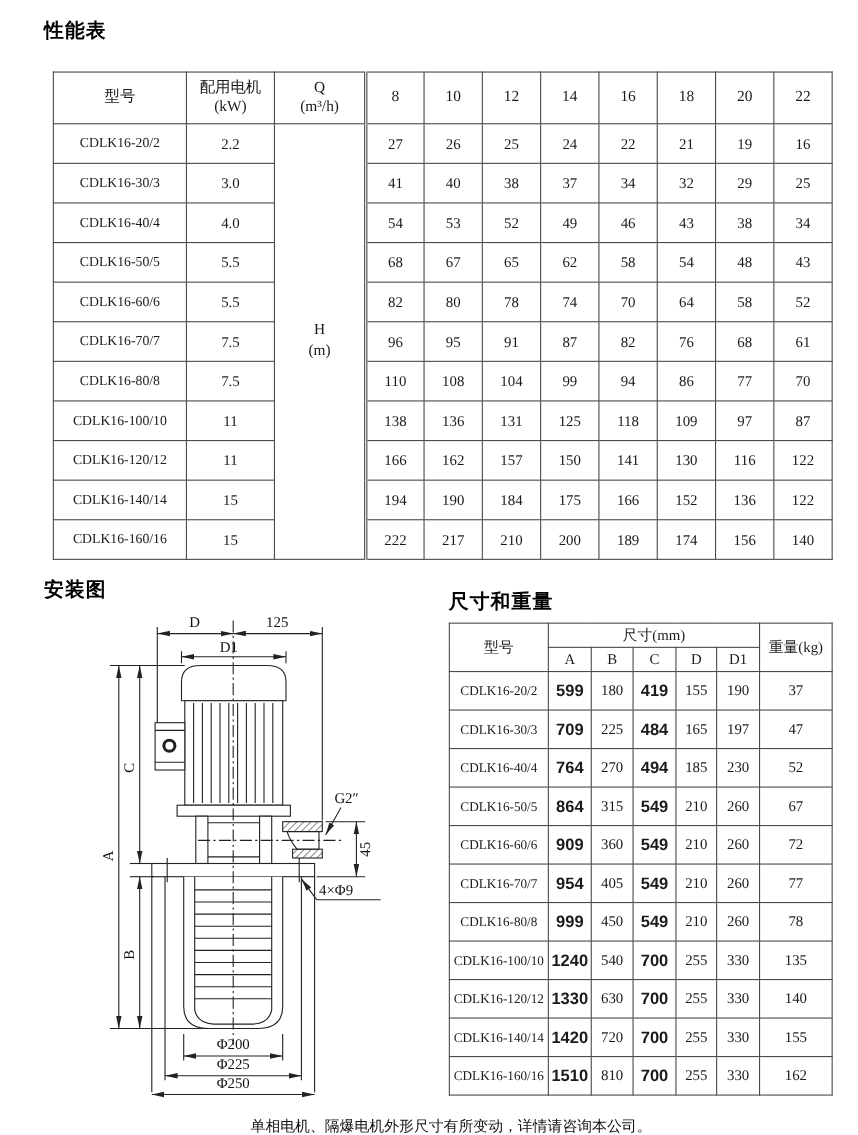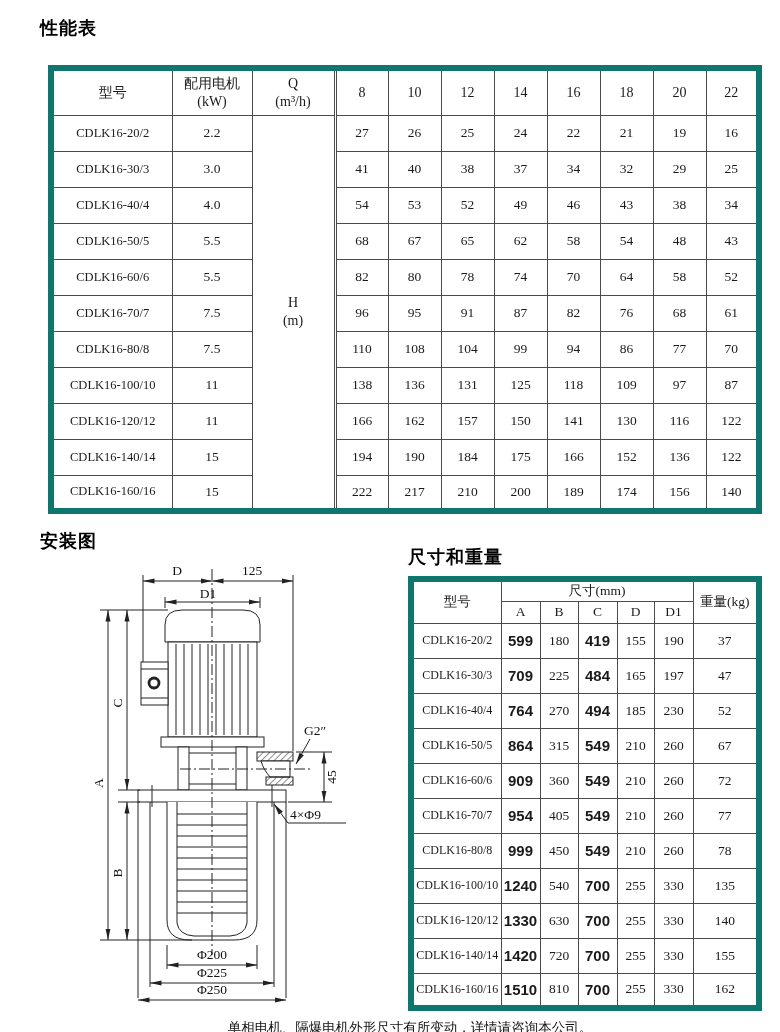--- a/index.html
+++ b/index.html
@@ -20,33 +20,33 @@
 
   table { border-collapse: collapse; table-layout: fixed; background: #fff; }
   th, td {
     border: 1px solid #4a4a4a;
     text-align: center; vertical-align: middle;
     font-weight: normal;
     font-size: 13.5px;
     padding: 0 2px;
     overflow: hidden; white-space: nowrap;
   }
-  table.perf, table.dims { border: 6px solid #0f766e; }
+  table.perf, table.dims { border: 1px solid #0f766e; }
 
   
   table.perf { margin-left: 8px; }
   table.perf thead tr { height: 47px; }
   table.perf tbody tr { height: 36px; }
   table.perf th { font-size: 14px; line-height: 1.25; }
   table.perf .model { font-size: 12.5px; }
   table.perf .dbl { border-left: 3px double #4a4a4a; }
   table.perf .hcell { font-size: 14px; line-height: 1.3; }
 
   
-  .bottom { display: flex; margin-top: 15px; align-items: flex-end; }
+  .bottom { display: flex; margin-top: 15px; align-items: center; }
   .left-col { width: 368px; }
   .right-col { width: 364px; }
   .diagram-wrap { margin-top: 2px; }
 
   
   table.dims { margin-top: 7px; }
   table.dims thead tr { height: 22px; }
   table.dims tbody tr { height: 35px; }
   table.dims th { font-size: 13.5px; }
   table.dims .model { font-size: 12px; }

